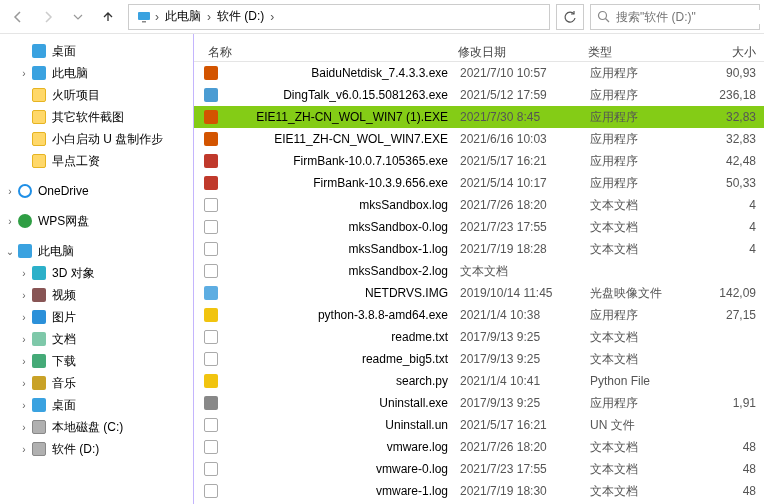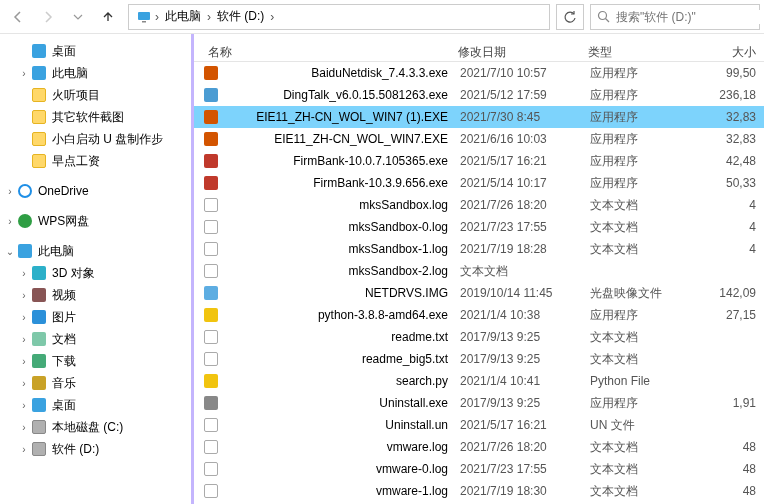--- a/index.html
+++ b/index.html
@@ -10,38 +10,38 @@
   .nav-btn.enabled { color: #333; }
   .bc-sep { color: #888; padding: 0 2px; }
   .breadcrumb { flex: 1; display: flex; align-items: center; height: 26px; border: 1px solid #ccc; padding: 0 6px; margin: 0 4px; }
   .bc-item { padding: 0 4px; white-space: nowrap; }
   .bc-chev { color: #555; padding: 0 2px; }
   .refresh-box { width: 28px; height: 26px; border: 1px solid #ccc; display: flex; align-items: center; justify-content: center; }
   .search-box { width: 170px; height: 26px; border: 1px solid #ccc; display: flex; align-items: center; padding: 0 6px; color: #777; margin-left: 4px; gap: 6px; }
   .search-box input { border: none; outline: none; flex: 1; color: #777; font-size: 12px; }
 
   .main { display: flex; height: calc(504px - 34px); }
-  .sidebar { width: 194px; border-right: 3px solid #c4b5fd; overflow-y: auto; padding-top: 6px; }
+  .sidebar { width: 194px; border-right: 1px solid #c4b5fd; overflow-y: auto; padding-top: 6px; }
   .tree-item { display: flex; align-items: center; height: 22px; padding-left: 8px; cursor: default; }
   .tw { width: 12px; text-align: center; color: #666; font-size: 10px; }
   .tree-icon { width: 18px; height: 16px; display: flex; align-items: center; justify-content: center; margin-right: 4px; }
   .tree-label { white-space: nowrap; }
   .depth-0 { padding-left: 4px; }
   .depth-1 { padding-left: 18px; }
 
   .filepane { flex: 1; display: flex; flex-direction: column; overflow: hidden; }
   .col-header { display: flex; height: 28px; align-items: flex-end; border-bottom: 1px solid #e5e5e5; color: #444; padding-left: 8px; }
   .col { padding: 0 6px; overflow: hidden; text-overflow: ellipsis; white-space: nowrap; }
   .col-name { width: 250px; }
   .col-date { width: 130px; }
   .col-type { width: 100px; margin-top: 24px; }
   .col-size { flex: 1; text-align: right; padding-right: 8px; }
   .rows { flex: 1; overflow-y: auto; }
   .row { display: flex; align-items: center; height: 22px; padding-left: 8px; }
-  .row.selected { background: #7dd3fc; }
+  .row.selected { background: #84cc16; }
   .file-icon { width: 18px; height: 16px; display: flex; align-items: center; justify-content: center; margin-right: 2px; flex-shrink: 0; }
   .cell { padding: 0 6px; overflow: hidden; text-overflow: ellipsis; white-space: nowrap; color: #333; }
   .cell-name { width: 232px; color: #000; text-align: right; }
   .cell-date { width: 130px; color: #555; }
   .cell-type { width: 100px; color: #555; }
   .cell-size { flex: 1; text-align: right; padding-right: 8px; color: #555; }
 
   
   .ic { width: 14px; height: 14px; border-radius: 2px; display: inline-block; }
   .ic-folder { background: #ffd869; border: 1px solid #e6b422; }
@@ -260,21 +260,21 @@
       <div class="col col-size">大小</div>
     </div>
     <div class="rows" id="rows">
         <div class="row">
           <span class="file-icon">
             <span class="ic ic-exe3"></span>
           </span>
           <span class="cell cell-name">BaiduNetdisk_7.4.3.3.exe</span>
           <span class="cell cell-date">2021/7/10 10:57</span>
           <span class="cell cell-type">应用程序</span>
-          <span class="cell cell-size">99,50</span>
+          <span class="cell cell-size">90,93</span>
         </div>
         <div class="row">
           <span class="file-icon">
             <span class="ic ic-exe"></span>
           </span>
           <span class="cell cell-name">DingTalk_v6.0.15.5081263.exe</span>
           <span class="cell cell-date">2021/5/12 17:59</span>
           <span class="cell cell-type">应用程序</span>
           <span class="cell cell-size">236,18</span>
         </div>

